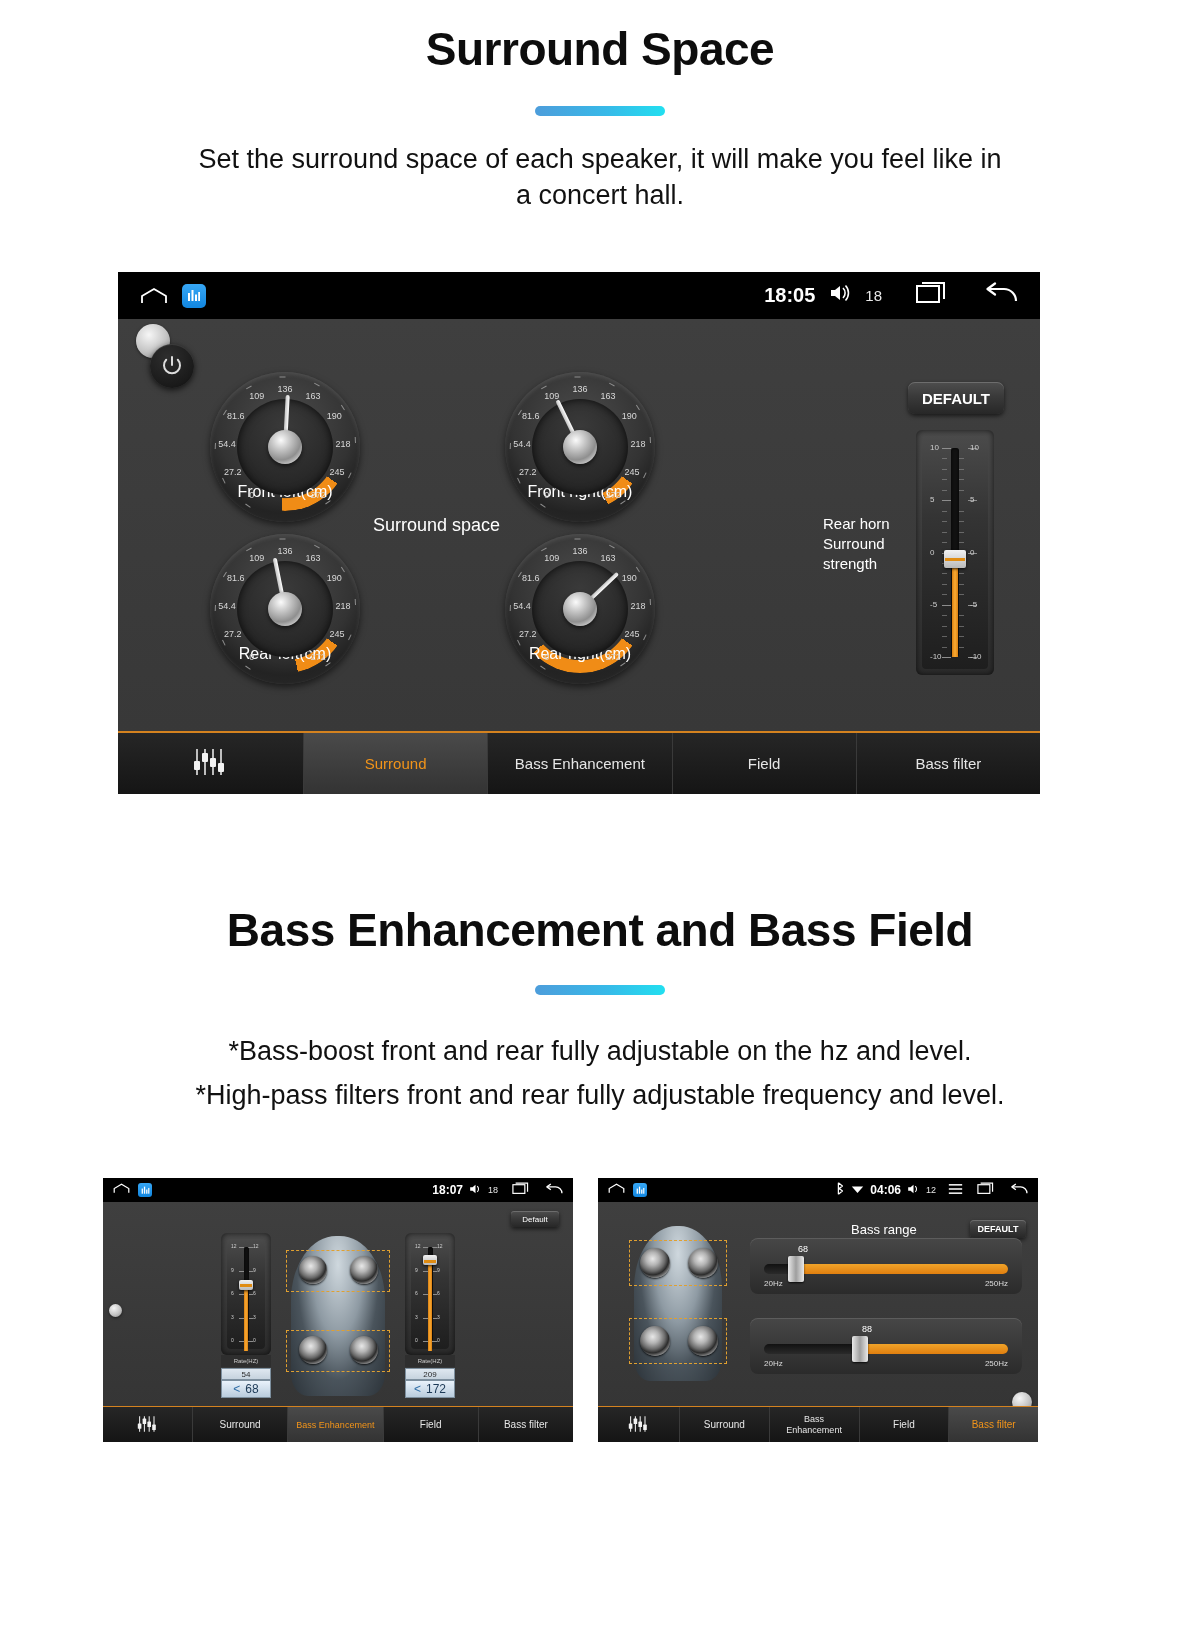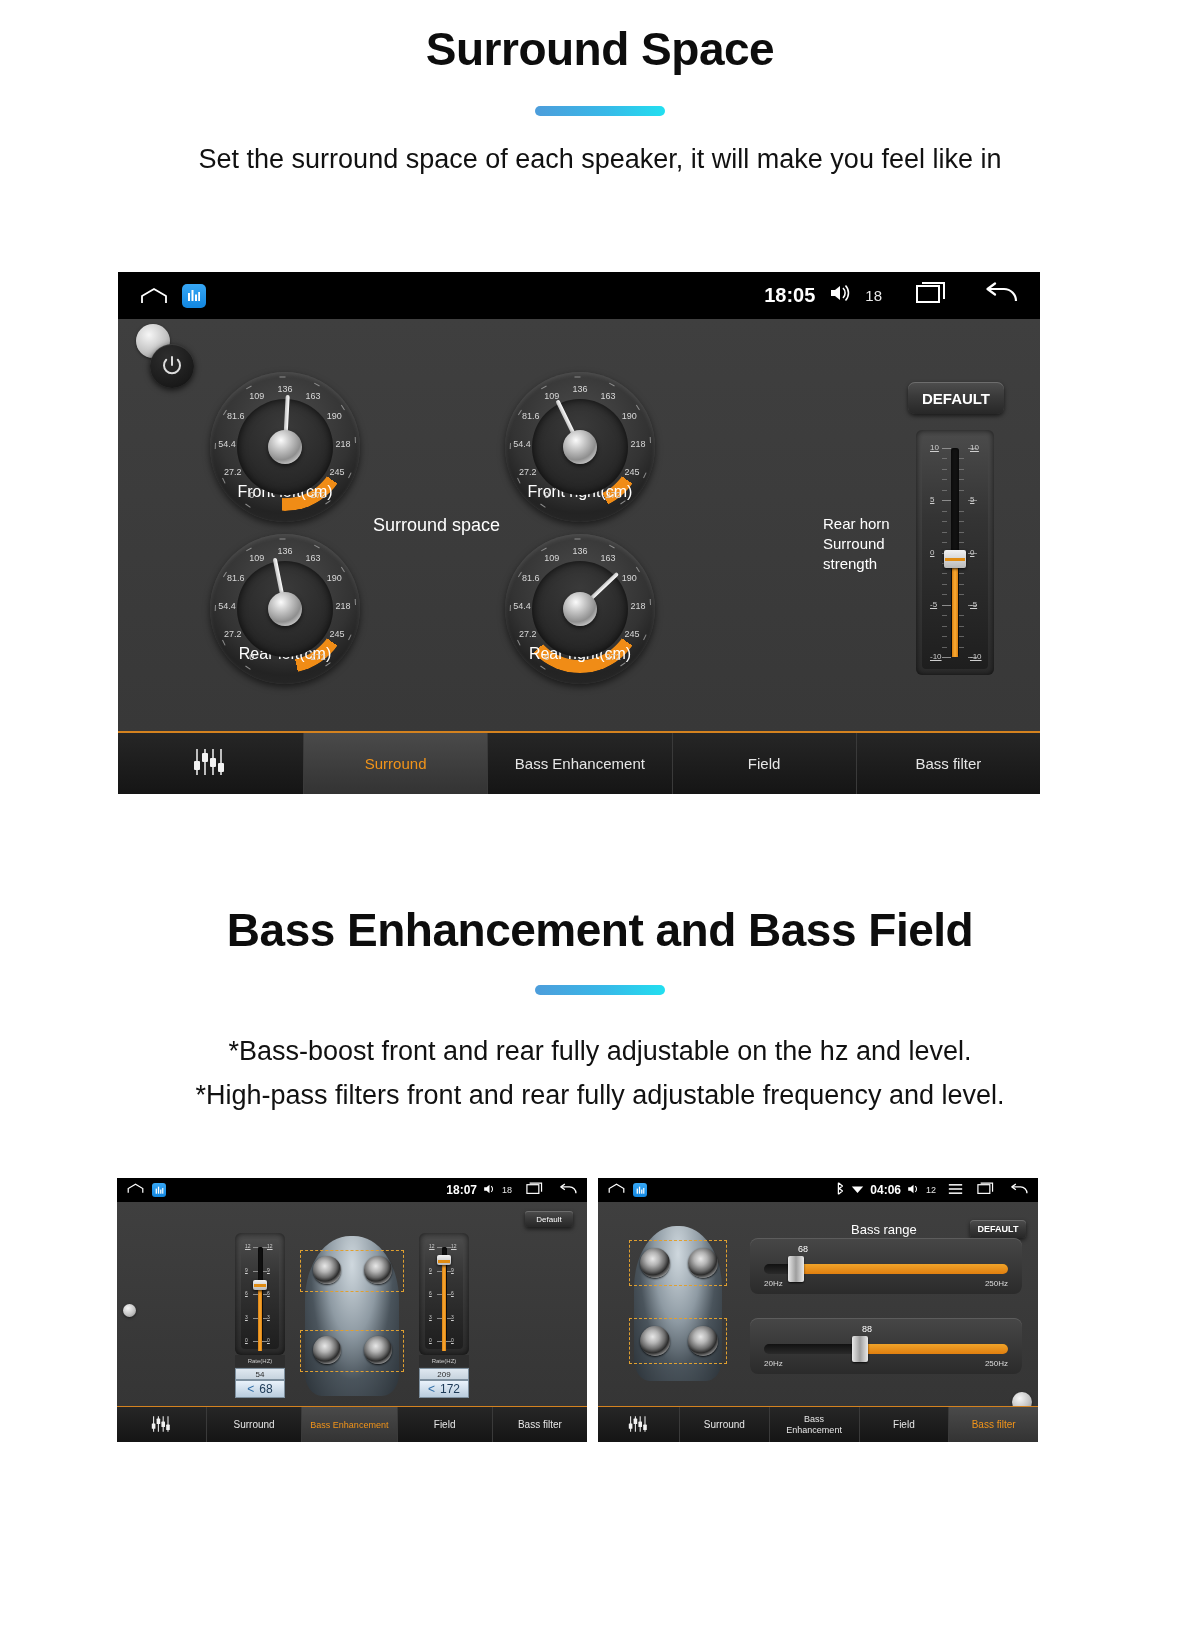--- a/index.html
+++ b/index.html
@@ -167,21 +167,21 @@
     position: absolute;
     background: linear-gradient(180deg,#f2f2f2,#b9b9b9);
     border-radius: 2px;
     box-shadow: 0 1px 3px rgba(0,0,0,.8);
   }
   .fader-knob::after {
     content: ""; position: absolute; left: 1px; right: 1px; top: 45%; height: 3px;
     background: #e08c12;
   }
   .fader-tick { position: absolute; background: #8d8d8d; }
-  .fader-num { position: absolute; color: #cfcfcf; font-size: 8px; text-decoration: underline; }
+  .fader-num { position: absolute; color: #cfcfcf; font-size: 8px; }
 
   
   .mini .statusbar { height: 24px; padding: 0 10px; font-size: 12px; }
   .mini .tabbar { height: 36px; border-top: 1px solid #d4821f; }
   .mini .tab { font-size: 10px; }
 
   .speaker-grp {
     position: absolute;
     border: 1.5px dashed #e0a030;
   }
@@ -240,20 +240,21 @@
     box-shadow: 0 2px 6px rgba(0,0,0,.7), inset 0 1px 0 rgba(255,255,255,.1);
   }
 </style>
 </head>
 <body>
 
 <div class="section-title h1a">Surround Space</div>
 <div class="accent-bar"></div>
 <div style="margin-top:26px">
   <div class="desc">Set the surround space of each speaker, it will make you feel like in</div>
+  <div class="desc">a concert hall.</div>
 </div>
 
 <div class="device" id="big-device" style="position:absolute; left:118px; top:272px; width:922px; height:522px;">
 
   <div class="statusbar" style="height:47px; padding:0 22px; font-size:20px;">
     <div class="sb-left">
       <span class="home-ico">
         <svg width="28" height="18" viewBox="0 0 28 18">
             <path d="M2 16 L2 9 L14 2 L26 9 L26 16" fill="none" stroke="#fff" stroke-width="1.8" stroke-linejoin="round"></path>
           </svg>
@@ -515,21 +516,21 @@
     <div class="tab">Field</div>
     <div class="tab">Bass filter</div>
   </div>
 </div>
 
 <div class="section-title h1b" style="position:absolute; left:0; right:0; top:903px;">Bass Enhancement and Bass Field</div>
 <div class="accent-bar" style="position:absolute; left:535px; top:985px; margin:0;"></div>
 <div class="desc-left" style="position:absolute; left:0; right:0; top:1030px;">*Bass-boost front and rear fully adjustable on the hz and level.</div>
 <div class="desc-left" style="position:absolute; left:0; right:0; top:1074px;">*High-pass filters front and rear fully adjustable frequency and level.</div>
 
-<div class="device mini" style="position:absolute; left:117px; top:1178px; width:470px; height:264px;">
+<div class="device mini" style="position:absolute; left:103px; top:1178px; width:470px; height:264px;">
   <div class="statusbar">
     <div class="sb-left" style="gap:8px;">
       <span>
         <svg width="17" height="11" viewBox="0 0 28 18">
             <path d="M2 16 L2 9 L14 2 L26 9 L26 16" fill="none" stroke="#fff" stroke-width="2"></path>
           </svg>
       </span>
       <span class="app-ico" style="width:14px;height:14px;border-radius:3px;">
         <svg width="9" height="9" viewBox="0 0 14 14">
             <rect x="1" y="4" width="2" height="8" fill="#fff"></rect>

